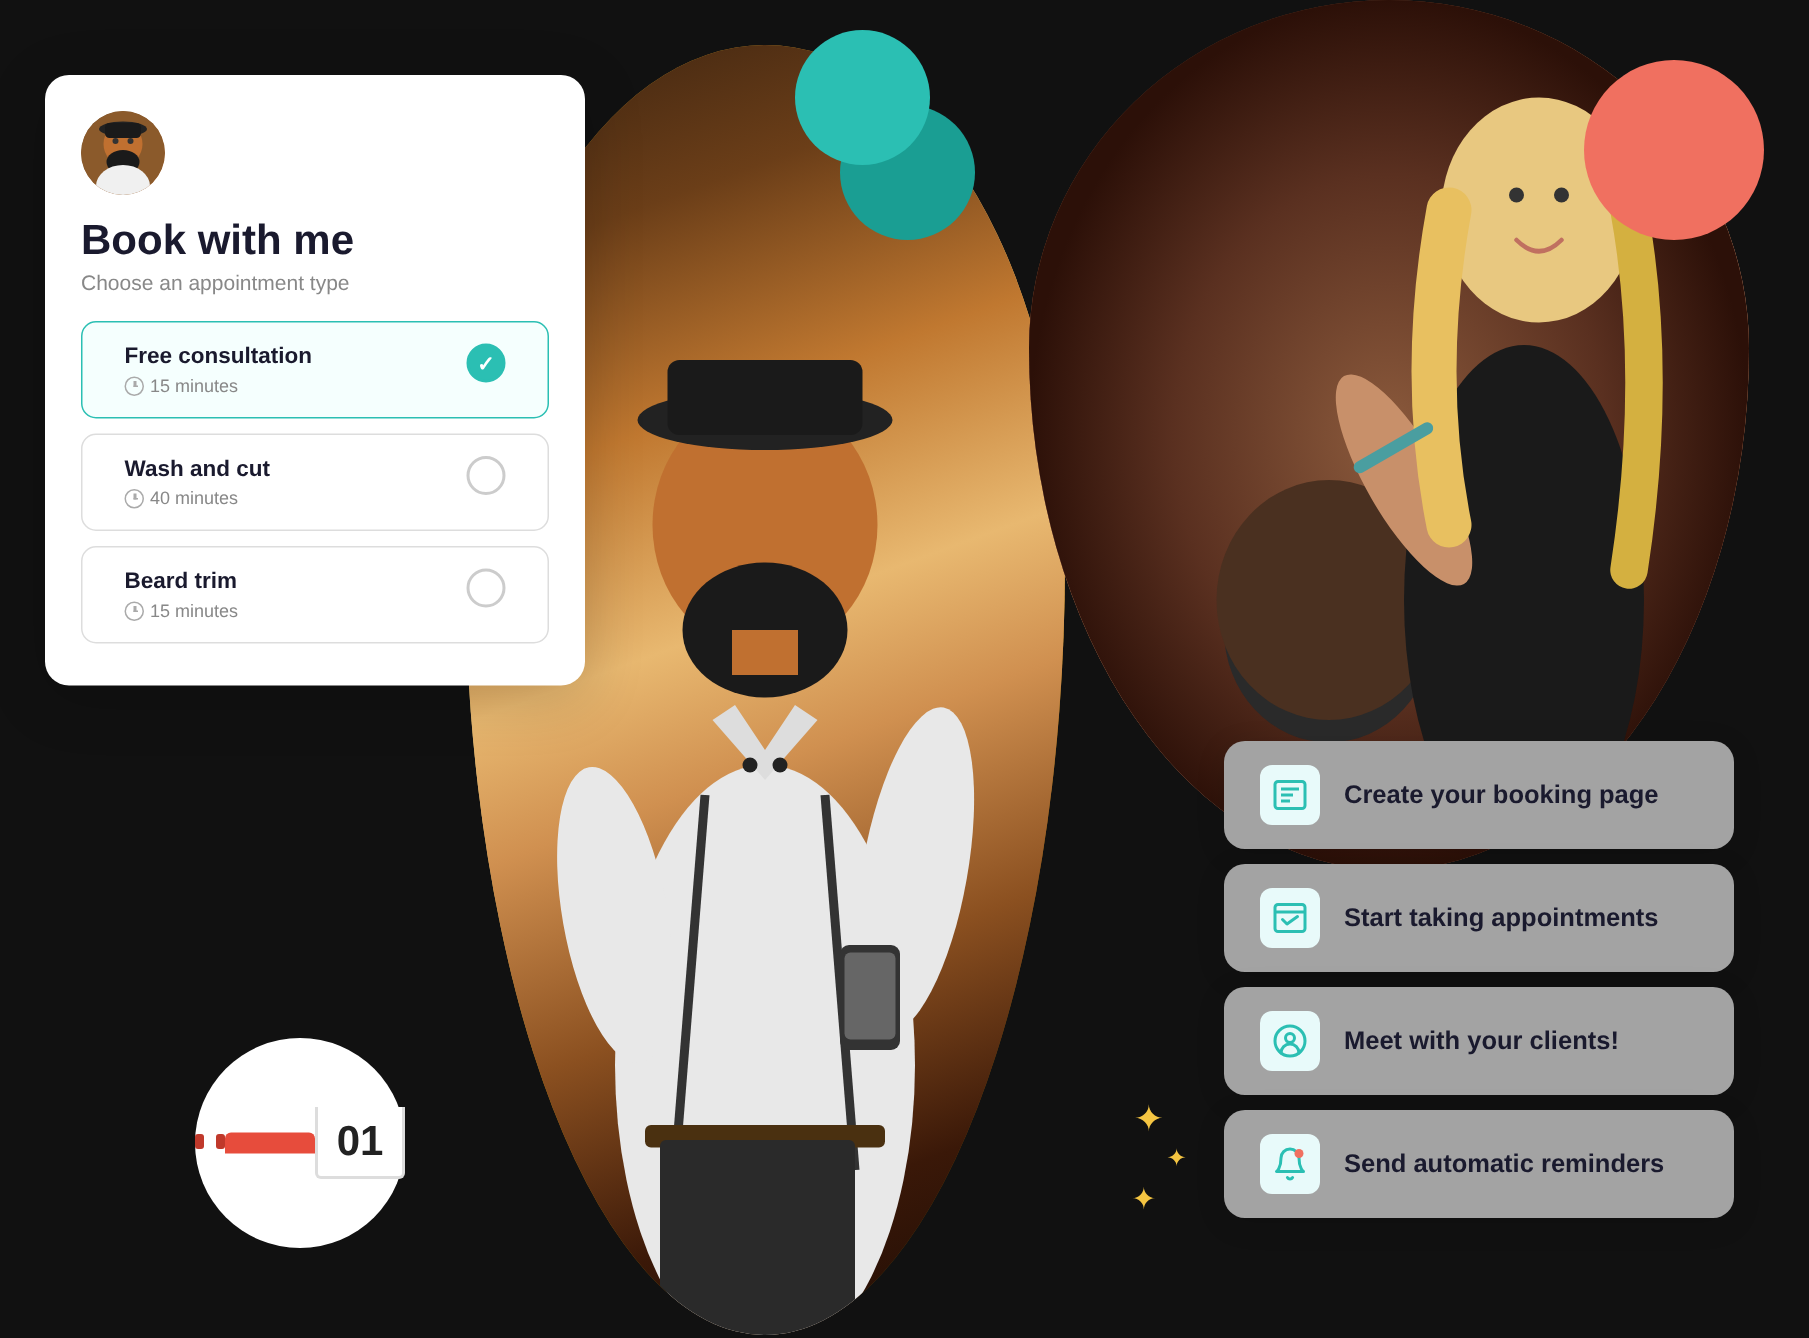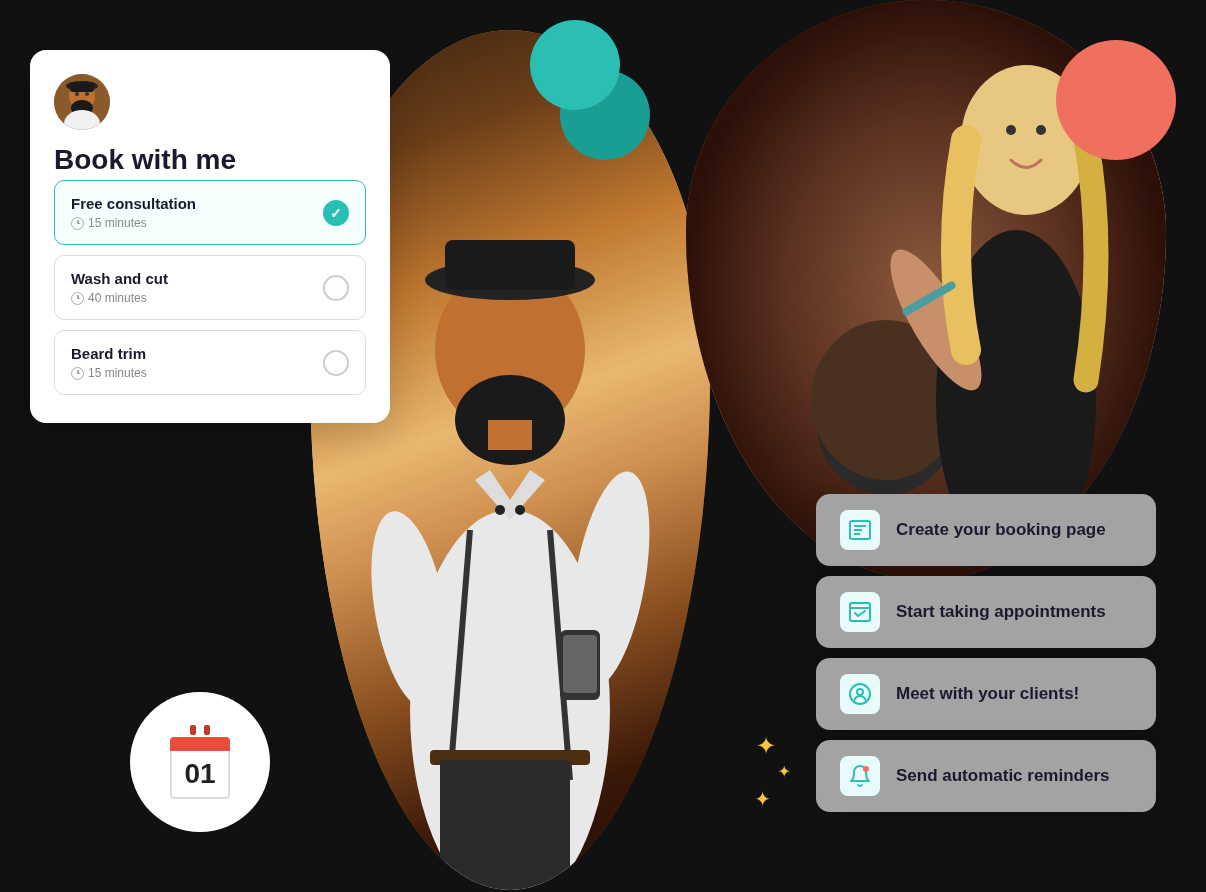--- a/index.html
+++ b/index.html
@@ -85,21 +85,21 @@
       border-radius: 50%;
       background: #fff;
       z-index: 10;
       display: flex;
       align-items: center;
       justify-content: center;
     }
 
     .calendar-icon-wrap {
       display: flex;
-      flex-direction: column;
+      flex-direction: row;
       align-items: center;
       justify-content: flex-end;
     }
 
     .calendar-top-bar {
       width: 60px;
       height: 14px;
       background: #e74c3c;
       border-radius: 4px 4px 0 0;
       display: flex;
@@ -175,23 +175,22 @@
 
     .appointment-list {
       display: flex;
       flex-direction: column;
       gap: 10px;
     }
 
     .appointment-item {
       border: 1.5px solid #ddd;
       border-radius: 10px;
-      padding: 14px 16px;
-      display: flex;
-      align-items: center;
+      padding: 14px 28px;
+      display: flex;
       justify-content: space-between;
       cursor: pointer;
     }
 
     .appointment-item.selected {
       border-color: #2bbfb3;
       background: #f5fffe;
     }
 
     .appt-info {}
@@ -480,20 +479,21 @@
         <rect x="16" y="8" width="24" height="10" fill="#1a1a1a" rx="3"></rect>
 
         <ellipse cx="28" cy="50" rx="18" ry="14" fill="#f0f0f0"></ellipse>
 
         <circle cx="23" cy="20" r="2" fill="#333"></circle>
         <circle cx="33" cy="20" r="2" fill="#333"></circle>
       </svg>
     </div>
 
     <h1 class="book-title">Book with me</h1>
+    <p class="book-subtitle">Choose an appointment type</p>
 
     <div class="appointment-list">
 
       <div class="appointment-item selected">
         <div class="appt-info">
           <div class="appt-name">Free consultation</div>
           <div class="appt-duration">
             <span class="clock-icon"></span>
             <span>15 minutes</span>
           </div>

